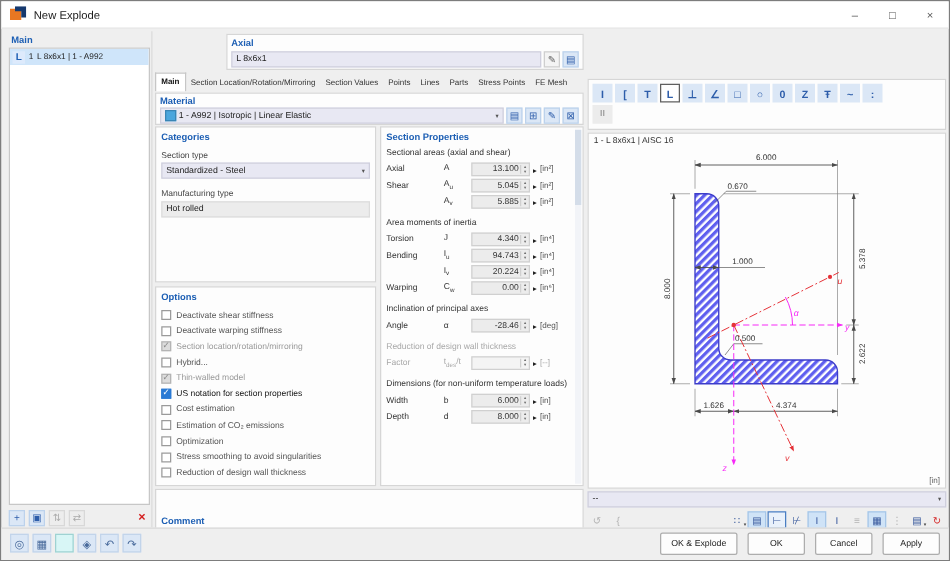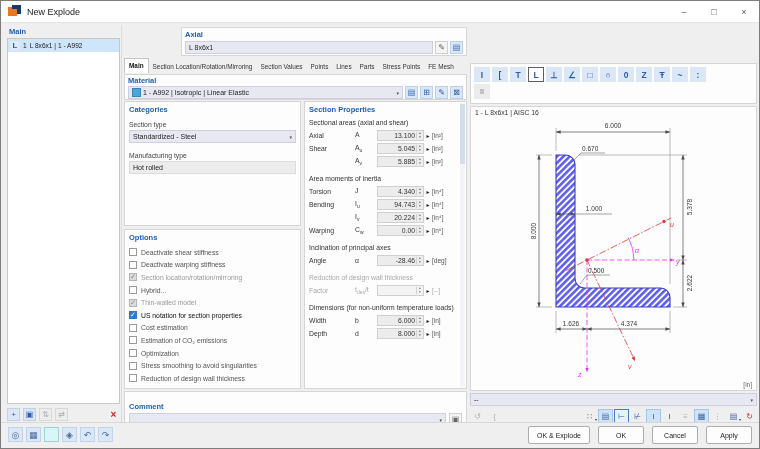--- a/index.html
+++ b/index.html
@@ -86,21 +86,21 @@
   #draw-toolbar{position:absolute;left:469px;top:407px;width:287px;height:16px;display:flex;align-items:center;}
   .dt-ic{width:15px;height:14px;display:flex;align-items:center;justify-content:center;font-size:8px;color:#37589c;border:1px solid transparent;box-sizing:border-box;position:relative;}
   .dt-ic.active{background:#cfe3f7;border-color:#a6c6e8;}
   .dt-ic.selected{background:#e9f1fb;border-color:#4a7ec2;}
   .dt-ic.disabled{color:#b3b3b3;}
   .dt-ic.danger{color:#d42a2a;}
   .dt-ic .dd{position:absolute;right:-1px;bottom:0;font-size:4px;color:#444;}
   .dt-left{display:flex;gap:2px;}
   .dt-right{margin-left:auto;display:flex;gap:1px;}
   
-  #comment-panel{left:123px;top:390px;width:343px;height:33px;padding:10px 4px;}
+  #comment-panel{left:123px;top:390px;width:343px;height:33px;padding:20px 4px;}
   #comment-panel .crow{display:flex;align-items:center;gap:3px;margin-top:2px;}
   
   .footer{position:absolute;left:0;right:0;bottom:0;height:25px;border-top:1px solid #d9d9d9;background:#efefef;}
   .ft-icons{position:absolute;left:7px;top:4px;display:flex;gap:3px;}
   .wt-ic{width:15px;height:15px;display:flex;align-items:center;justify-content:center;font-size:9px;color:#4a6b9c;background:#dbe7f6;border:1px solid #c2d4ea;box-sizing:border-box;}
   .wt-ic.cyan{background:#d8f6f6;border-color:#9fd2d2;}
   .ft-buttons{position:absolute;right:7px;top:3px;display:flex;gap:8px;}
   .btn{height:18px;min-width:46px;padding:0 8px;background:#fdfdfd;border:1px solid #adadad;border-radius:2px;font-size:7px;color:#222;display:flex;align-items:center;justify-content:center;box-sizing:border-box;}
 </style>
 </head>

